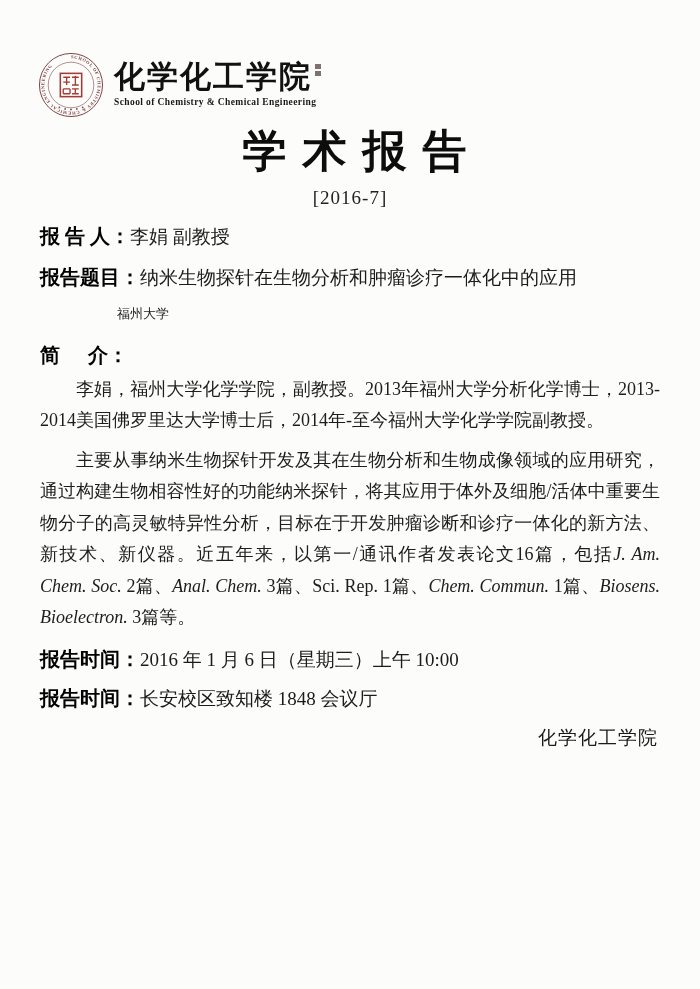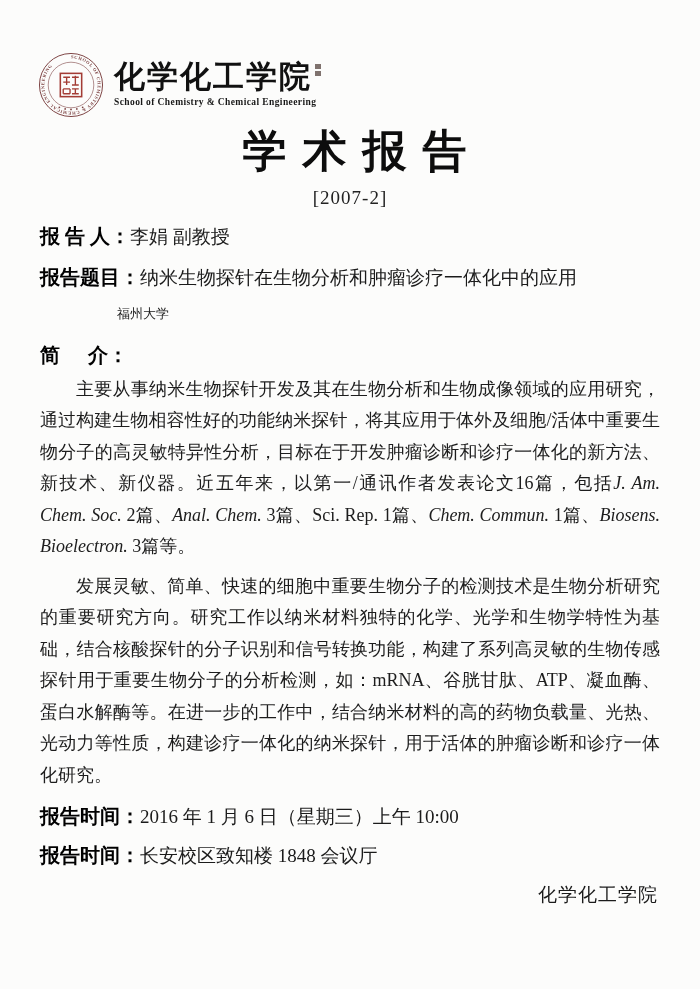--- a/index.html
+++ b/index.html
@@ -94,42 +94,42 @@
     </svg>
     <div class="logo-text">
       <div>
         <span class="logo-zh">化学化工学院</span><span class="logo-sig"><i></i><i></i></span>
       </div>
       <div class="logo-en">School of Chemistry &amp; Chemical Engineering</div>
     </div>
   </div>
 
   <div class="main-title">学术报告</div>
-  <div class="issue">[2007-2]</div>
+  <div class="issue">[2016-7]</div>
 
   <div class="content">
 
     <div class="field-line">
       <span class="label">报 告 人：</span><span class="value">李娟 副教授</span>
     </div>
 
     <div class="field-line">
       <span class="label">报告题目：</span><span class="value">纳米生物探针在生物分析和肿瘤诊疗一体化中的应用</span>
     </div>
     <div class="affiliation">福州大学</div>
 
     <div class="sec-head">
       <span class="jlabel">
           <span>简</span>
           <span>介：</span>
         </span>
     </div>
+    <p class="para">李娟，福州大学化学学院，副教授。2013年福州大学分析化学博士，2013-2014美国佛罗里达大学博士后，2014年-至今福州大学化学学院副教授。</p>
     <p class="para"><span>主要从事纳米生物探针开发及其在生物分析和生物成像领域的应用研究，通过构建生物相容性好的功能纳米探针，将其应用于体外及细胞/活体中重要生物分子的高灵敏特异性分析，目标在于开发肿瘤诊断和诊疗一体化的新方法、新技术、新仪器。近五年来，以第一/通讯作者发表论文16篇，包括</span><span class="it">J. Am. Chem. Soc.</span><span> 2篇、</span><span class="it">Anal. Chem.</span><span> 3篇、Sci. Rep. 1篇、</span><span class="it">Chem. Commun.</span><span> 1篇、</span><span class="it">Biosens. Bioelectron.</span><span> 3篇等。</span></p>
 
-    <p class="para">发展灵敏、简单、快速的细胞中重要生物分子的检测技术是生物分析研究的重要研究方向。研究工作以纳米材料独特的化学、光学和生物学特性为基础，结合核酸探针的分子识别和信号转换功能，构建了系列高灵敏的生物传感探针用于重要生物分子的分析检测，如：mRNA、谷胱甘肽、ATP、凝血酶、蛋白水解酶等。在进一步的工作中，结合纳米材料的高的药物负载量、光热、光动力等性质，构建诊疗一体化的纳米探针，用于活体的肿瘤诊断和诊疗一体化研究。</p>
 
     <div class="sched">
       <span class="label">报告时间：</span><span class="value">2016 年 1 月 6 日（星期三）上午 10:00</span>
     </div>
     <div class="sched">
       <span class="label">报告时间：</span><span class="value">长安校区致知楼 1848 会议厅</span>
     </div>
 
     <div class="footer">
       <div class="footer-line">化学化工学院</div>

